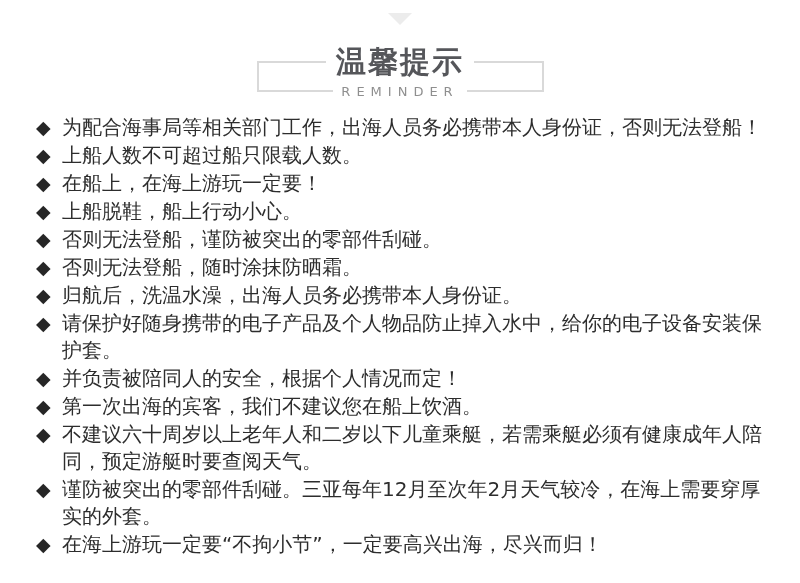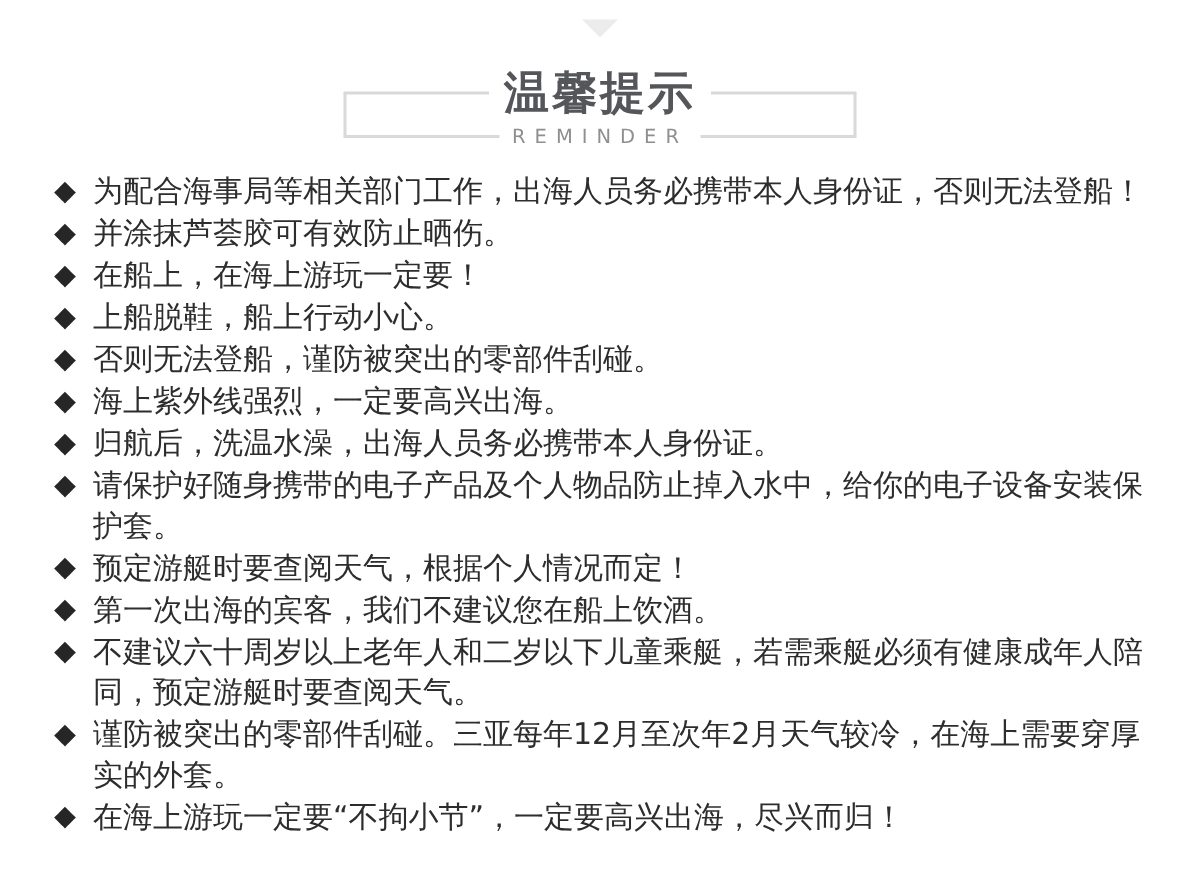--- a/index.html
+++ b/index.html
@@ -21,21 +21,21 @@
   
   .triangle{
     margin:13px auto 0;
     width:0;height:0;
     border-left:12px solid transparent;
     border-right:12px solid transparent;
     border-top:12px solid var(--triangle);
   }
   .header-box{
     position:relative;
-    width:342px;
+    width:287px;
     margin:20px auto 1px;
   }
   .hrow{display:flex;align-items:center;}
   .hline{flex:1;height:2px;background:var(--line);}
   .title-row{height:34px;}
   .subtitle-row{height:24px;text-align:right;}
   .page-title{
     margin:0 10px;
     font-size:30px;
     font-weight:bold;
@@ -103,56 +103,56 @@
   </div>
 
   <div class="list" id="reminder-list">
     <div class="item">
       <span class="bullet">◆</span>
       <span class="text">为配合海事局等相关部门工作，出海人员务必携带本人身份证，否则无法登船！</span>
     </div>
 
     <div class="item">
       <span class="bullet">◆</span>
-      <span class="text">并涂抹芦荟胶可有效防止晒伤。</span>
+      <span class="text">上船人数不可超过船只限载人数。</span>
     </div>
 
     <div class="item">
       <span class="bullet">◆</span>
       <span class="text">在船上，在海上游玩一定要！</span>
     </div>
 
     <div class="item">
       <span class="bullet">◆</span>
       <span class="text">上船脱鞋，船上行动小心。</span>
     </div>
 
     <div class="item">
       <span class="bullet">◆</span>
       <span class="text">否则无法登船，谨防被突出的零部件刮碰。</span>
     </div>
 
     <div class="item">
       <span class="bullet">◆</span>
-      <span class="text">海上紫外线强烈，一定要高兴出海。</span>
+      <span class="text">否则无法登船，随时涂抹防晒霜。</span>
     </div>
 
     <div class="item">
       <span class="bullet">◆</span>
       <span class="text">归航后，洗温水澡，出海人员务必携带本人身份证。</span>
     </div>
 
     <div class="item">
       <span class="bullet">◆</span>
       <span class="text">请保护好随身携带的电子产品及个人物品防止掉入水中，给你的电子设备安装保护套。</span>
     </div>
 
     <div class="item">
       <span class="bullet">◆</span>
-      <span class="text">预定游艇时要查阅天气，根据个人情况而定！</span>
+      <span class="text">并负责被陪同人的安全，根据个人情况而定！</span>
     </div>
 
     <div class="item">
       <span class="bullet">◆</span>
       <span class="text">第一次出海的宾客，我们不建议您在船上饮酒。</span>
     </div>
 
     <div class="item">
       <span class="bullet">◆</span>
       <span class="text">不建议六十周岁以上老年人和二岁以下儿童乘艇，若需乘艇必须有健康成年人陪同，预定游艇时要查阅天气。</span>

